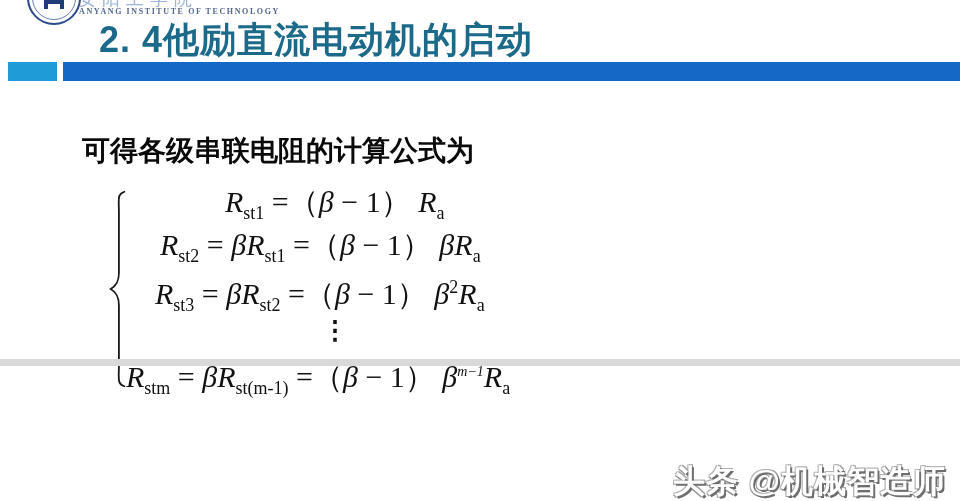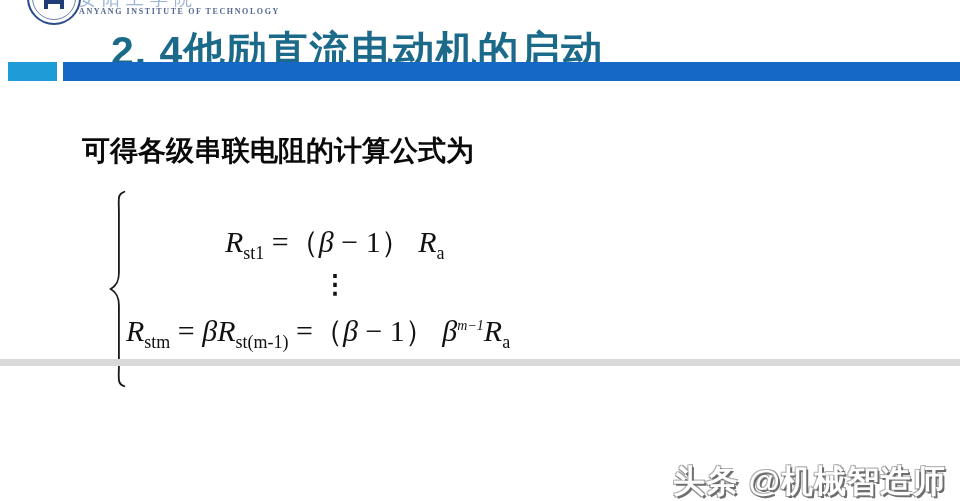--- a/index.html
+++ b/index.html
@@ -32,22 +32,22 @@
   }
   .calligraphy span{display:block;margin-top:-13px;}
   .univ-en{
     position:absolute;left:79px;top:7px;
     color:#55688f;font-size:8px;letter-spacing:1.6px;font-weight:bold;
     font-family:"Liberation Serif",serif;
   }
 
   
   .slide-title{
-    position:absolute;left:95px;top:12px;margin:16px;
-    font-size:41px;line-height:47px;font-weight:700;
+    position:absolute;left:95px;top:12px;margin:4px;
+    font-size:36px;line-height:47px;font-weight:700;
     color:#1b6a89;letter-spacing:1px;white-space:nowrap;
     font-family:"Liberation Sans","DejaVu Sans",sans-serif;
   }
 
   
   .bar-light{position:absolute;left:8px;top:62px;width:49px;height:19px;background:#1e9cd8;}
   .bar-dark{position:absolute;left:63px;top:62px;width:897px;height:19px;background:#1568c5;}
 
   
   .section-heading{
@@ -65,21 +65,21 @@
 
   
   .eq-block{position:absolute;left:0;top:0;}
   .brace{position:absolute;left:108px;top:180px;width:20px;height:218px;}
   .eq-rows{position:absolute;left:126px;top:180px;width:480px;}
   .eq-row{
     font-family:"Liberation Serif","DejaVu Serif",serif;
     font-size:30px;height:43px;line-height:43px;color:#111;
     white-space:pre;
   }
-  .eq-row.r1{padding-left:99px;margin-top:40px;}
+  .eq-row.r1{padding-left:99px;}
   .eq-row.r2{padding-left:34px;}
   .eq-row.r3{padding-left:29px;}
   .eq-row.rdots{padding-left:196px;height:40px;line-height:40px;}
   .eq-row.r4{padding-left:0;height:46px;line-height:46px;}
   .rdots .tk-rm{font-size:26px;font-weight:bold;}
   .tk-it{font-style:italic;}
   .tk-rm{font-style:normal;}
   .tk-sub{font-size:18px;vertical-align:-7px;font-style:normal;}
   .tk-sup{font-size:18px;vertical-align:11px;font-style:normal;}
   .tk-supit{font-size:14px;vertical-align:11px;font-style:italic;}
@@ -119,20 +119,22 @@
 
 
   <p class="intro-line">可得各级串联电阻的计算公式为</p>
 
   <div class="eq-block">
     <svg class="brace" viewBox="0 0 22 220" aria-hidden="true">
       <path d="M18 3 C10 6 12 10 12 26 L12 92 C12 103 8 107 3 110 C8 113 12 117 12 128 L12 194 C12 210 10 214 18 217" stroke="#1a1a1a" stroke-width="2" fill="none" stroke-linecap="round"></path>
     </svg>
     <div class="eq-rows">
       <div class="eq-row r1"><span class="tk-it">R</span><span class="tk-sub">st1</span><span class="tk-rm"> =（</span><span class="tk-it">β</span><span class="tk-rm"> − 1）&nbsp;</span><span class="tk-it">R</span><span class="tk-sub">a</span></div>
+      <div class="eq-row r2"><span class="tk-it">R</span><span class="tk-sub">st2</span><span class="tk-rm"> = </span><span class="tk-it">βR</span><span class="tk-sub">st1</span><span class="tk-rm"> =（</span><span class="tk-it">β</span><span class="tk-rm"> − 1）&nbsp;</span><span class="tk-it">βR</span><span class="tk-sub">a</span></div>
+      <div class="eq-row r3"><span class="tk-it">R</span><span class="tk-sub">st3</span><span class="tk-rm"> = </span><span class="tk-it">βR</span><span class="tk-sub">st2</span><span class="tk-rm"> =（</span><span class="tk-it">β</span><span class="tk-rm"> − 1）&nbsp;</span><span class="tk-it">β</span><span class="tk-sup">2</span><span class="tk-it">R</span><span class="tk-sub">a</span></div>
       <div class="eq-row rdots"><span class="tk-rm">⋮</span></div>
       <div class="eq-row r4"><span class="tk-it">R</span><span class="tk-sub">stm</span><span class="tk-rm"> = </span><span class="tk-it">βR</span><span class="tk-sub">st(m-1)</span><span class="tk-rm"> =（</span><span class="tk-it">β</span><span class="tk-rm"> − 1）&nbsp;</span><span class="tk-it">β</span><span class="tk-supit">m−1</span><span class="tk-it">R</span><span class="tk-sub">a</span></div>
     </div>
   </div>
 
   <div class="watermark">头条 @机械智造师</div>
 
   <div class="bottom-strip"></div>
 
 </div>

